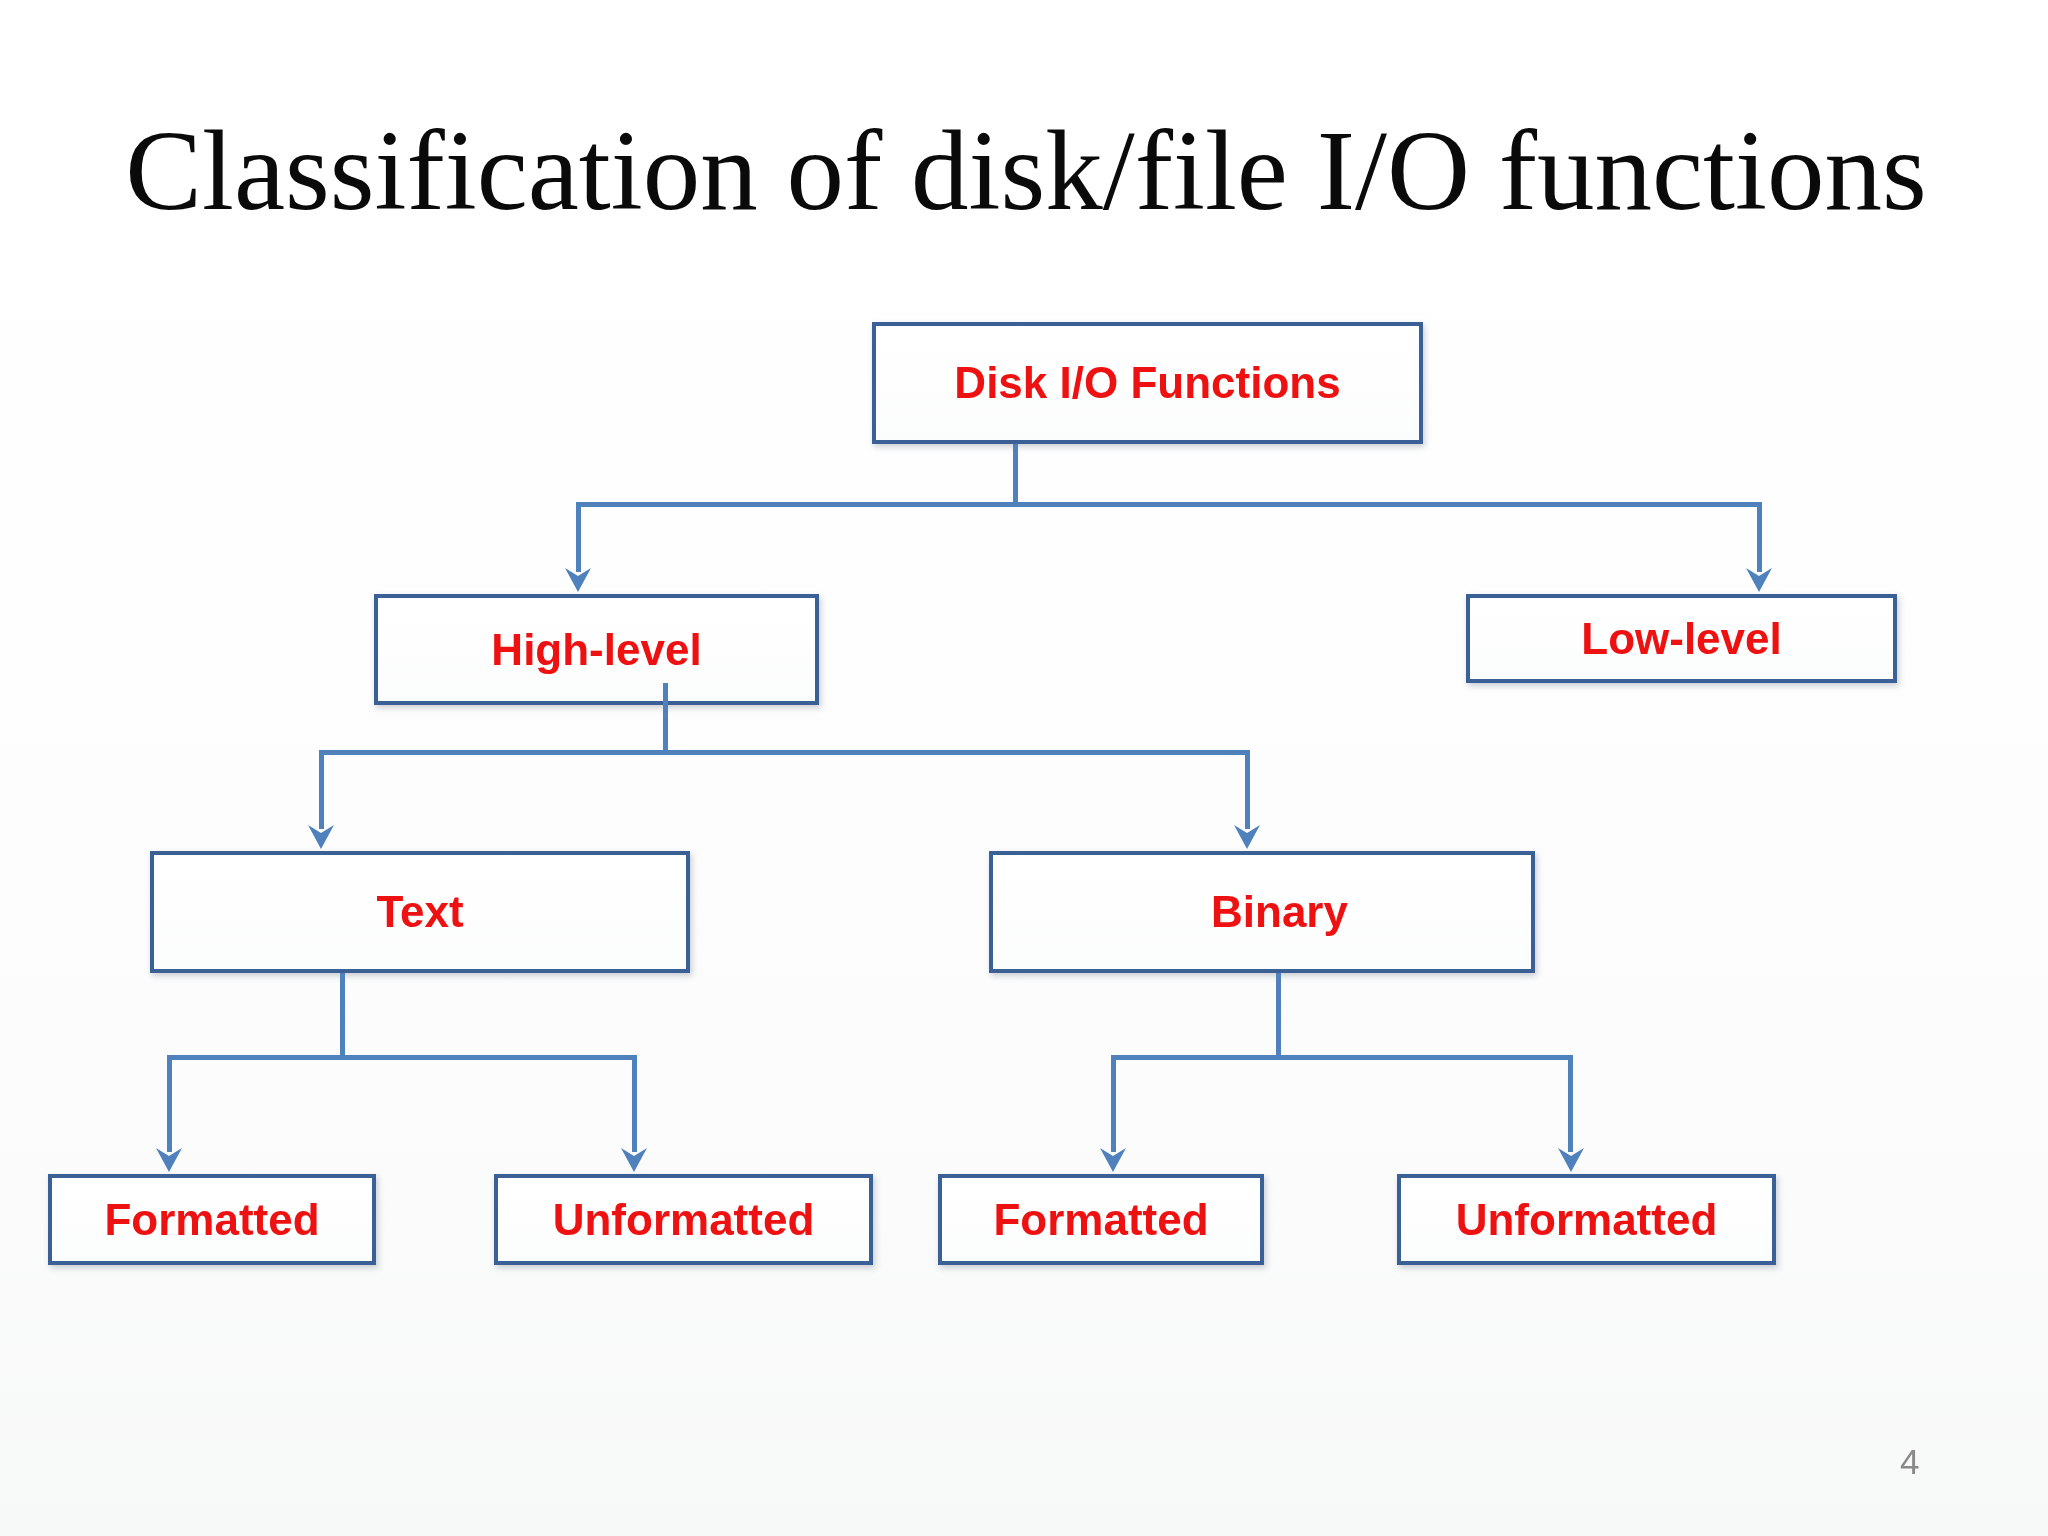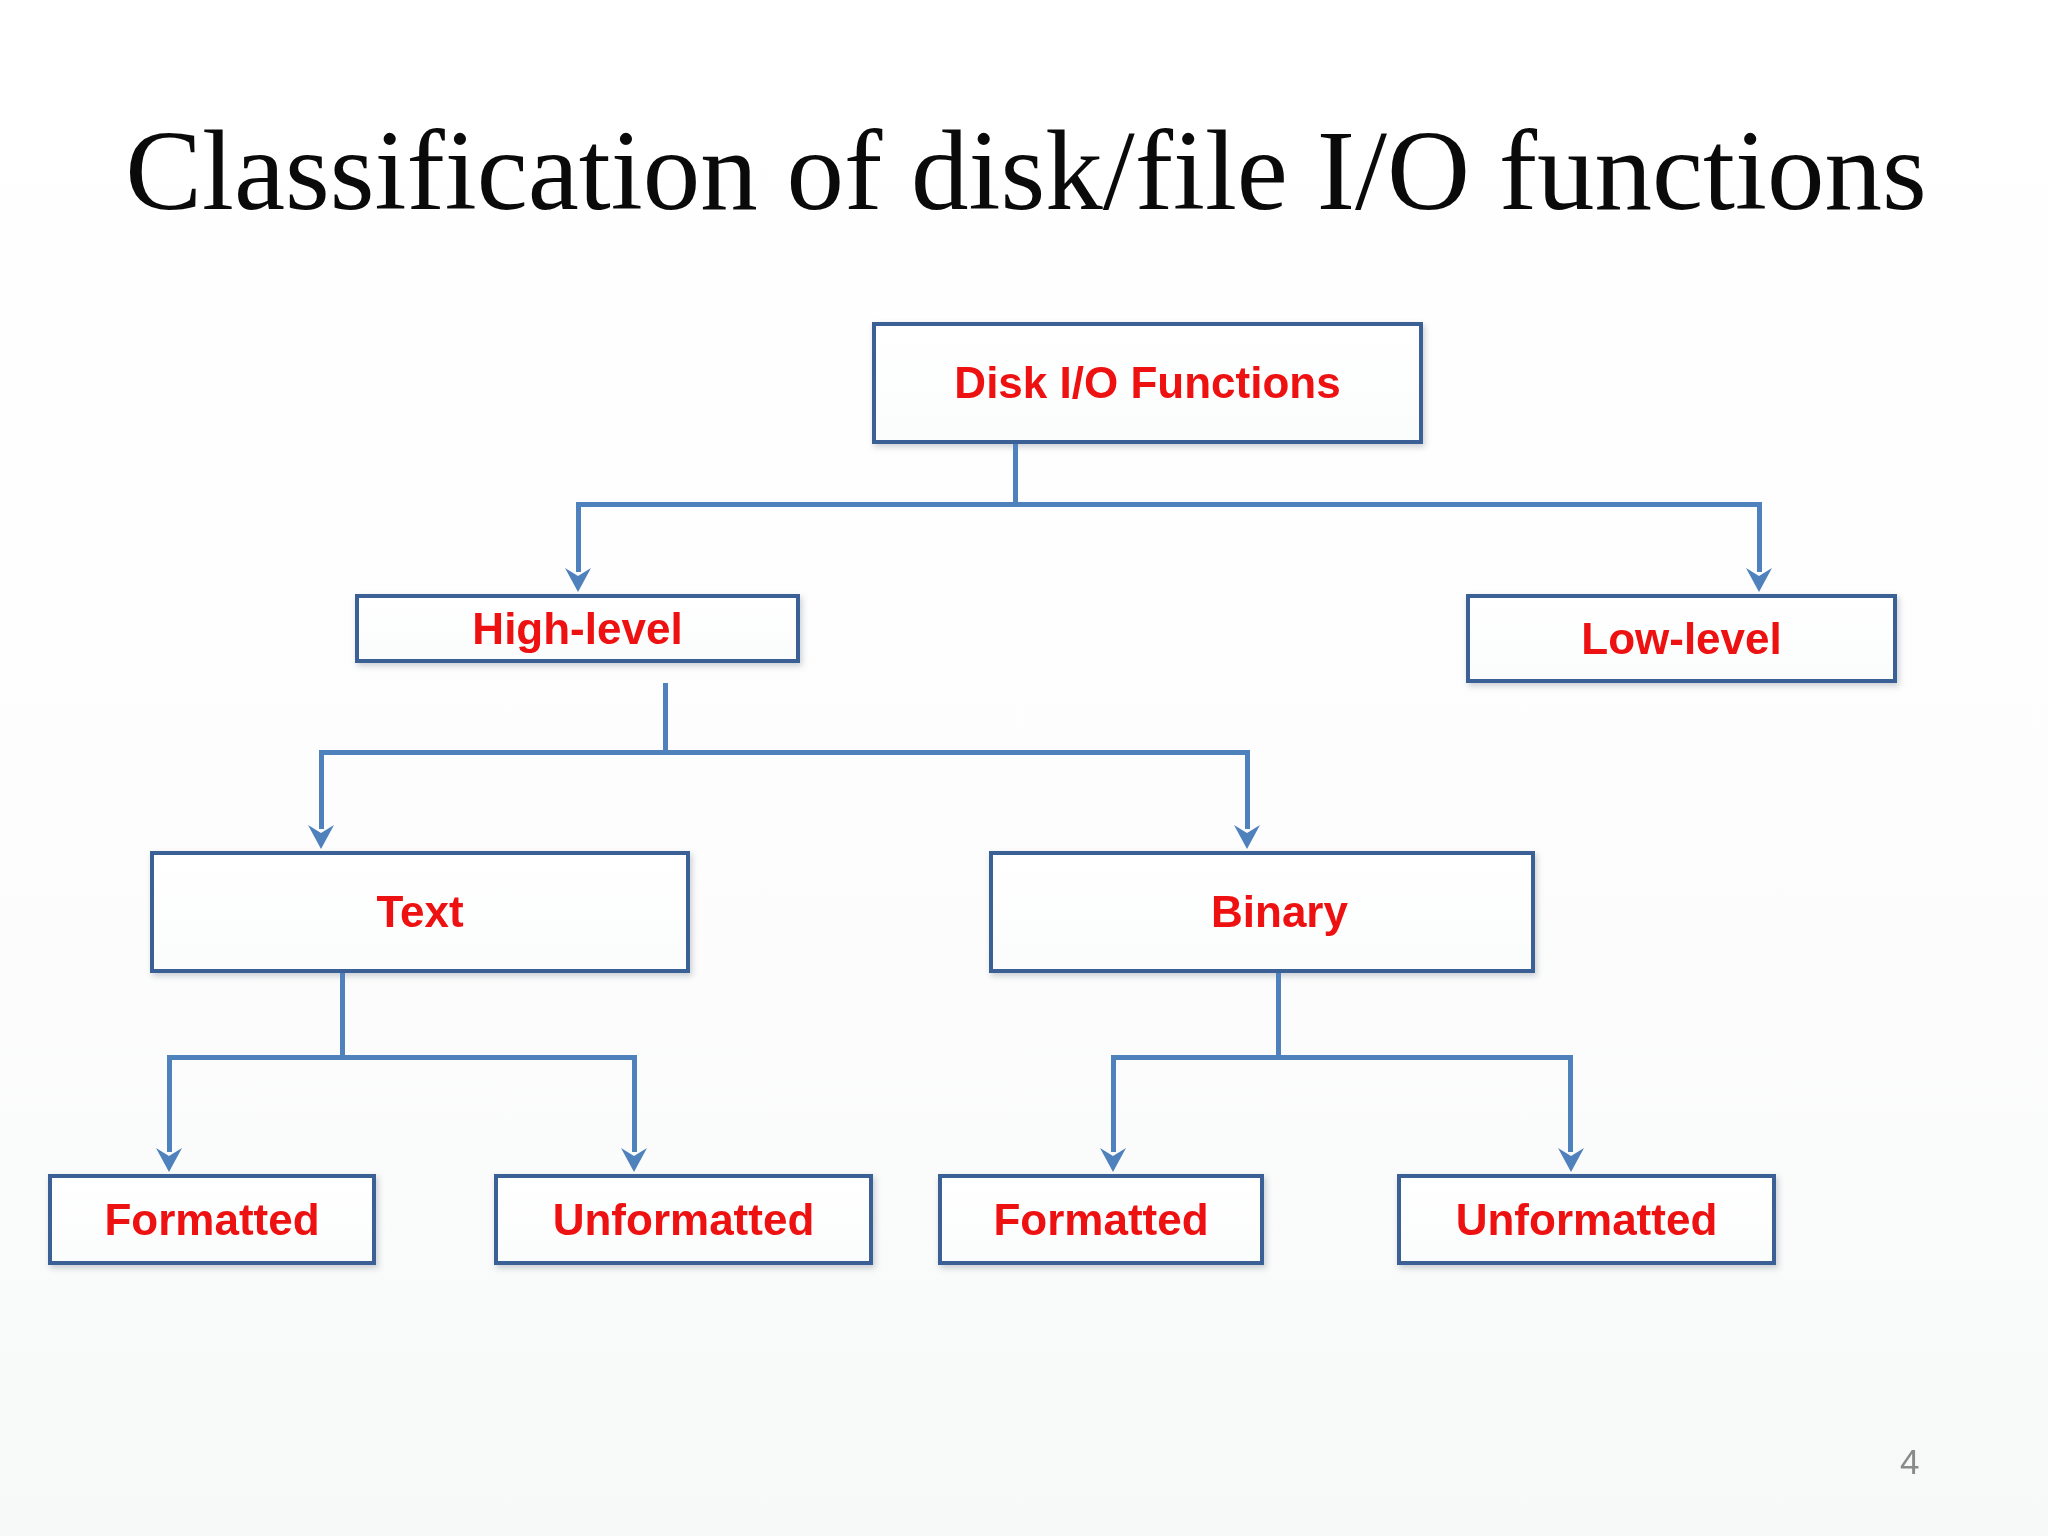--- a/index.html
+++ b/index.html
@@ -37,21 +37,21 @@
     display:flex;align-items:center;justify-content:center;
   }
   .node .lbl{
     color:var(--label-red);
     font-weight:bold;
     font-size:44px;
     letter-spacing:0px;
     white-space:nowrap;
   }
   .root   {left:860px; top:322px; width:551px;height:122px;margin-left:12px;}
-  .high   {left:355px; top:594px; width:445px;height:69px;}
+  .high   {left:374px; top:594px; width:445px;height:111px;}
   .low    {left:1466px;top:594px; width:431px;height:89px;}
   .text   {left:150px; top:851px; width:540px;height:122px;}
   .binary {left:989px; top:851px; width:546px;height:122px;padding-left:35px;}
   .fmt1   {left:48px;  top:1174px;width:328px;height:91px;}
   .unfmt1 {left:494px; top:1174px;width:379px;height:91px;}
   .fmt2   {left:938px; top:1174px;width:326px;height:91px;}
   .unfmt2 {left:1397px;top:1174px;width:379px;height:91px;}
 
   .line{position:absolute;background:var(--connector-blue);}
   .arrow{position:absolute;width:26px;height:24px;line-height:0;}

